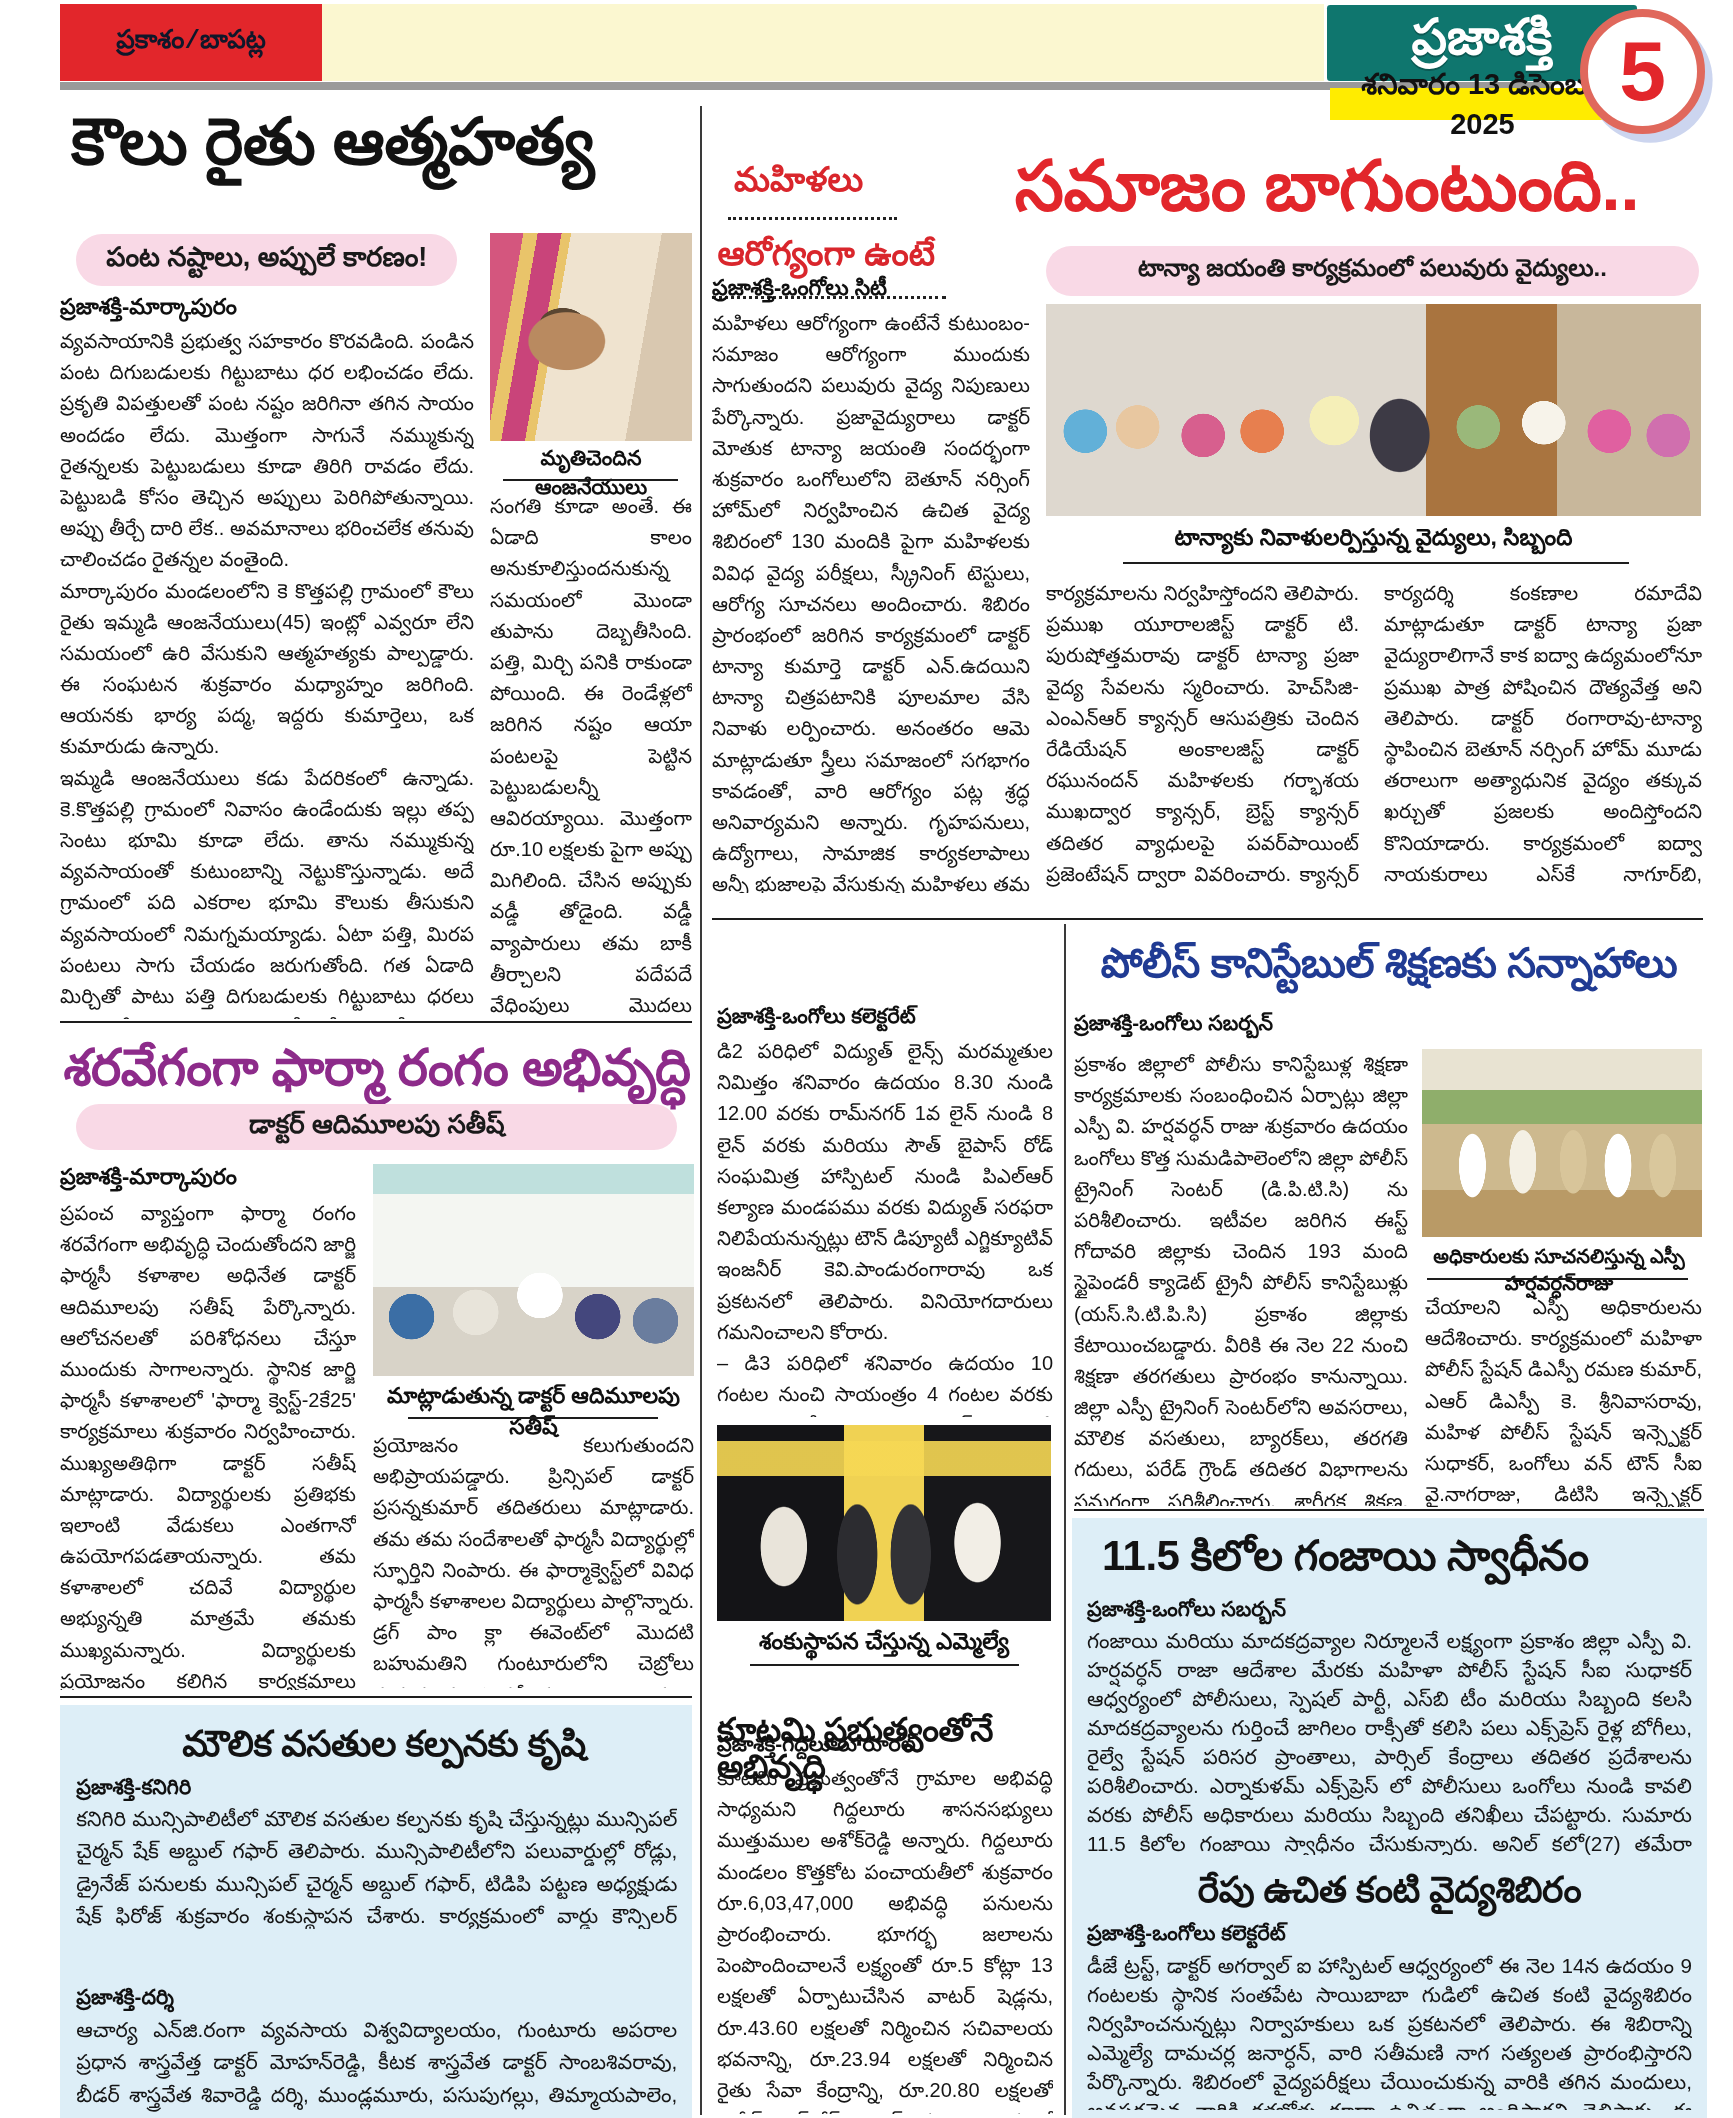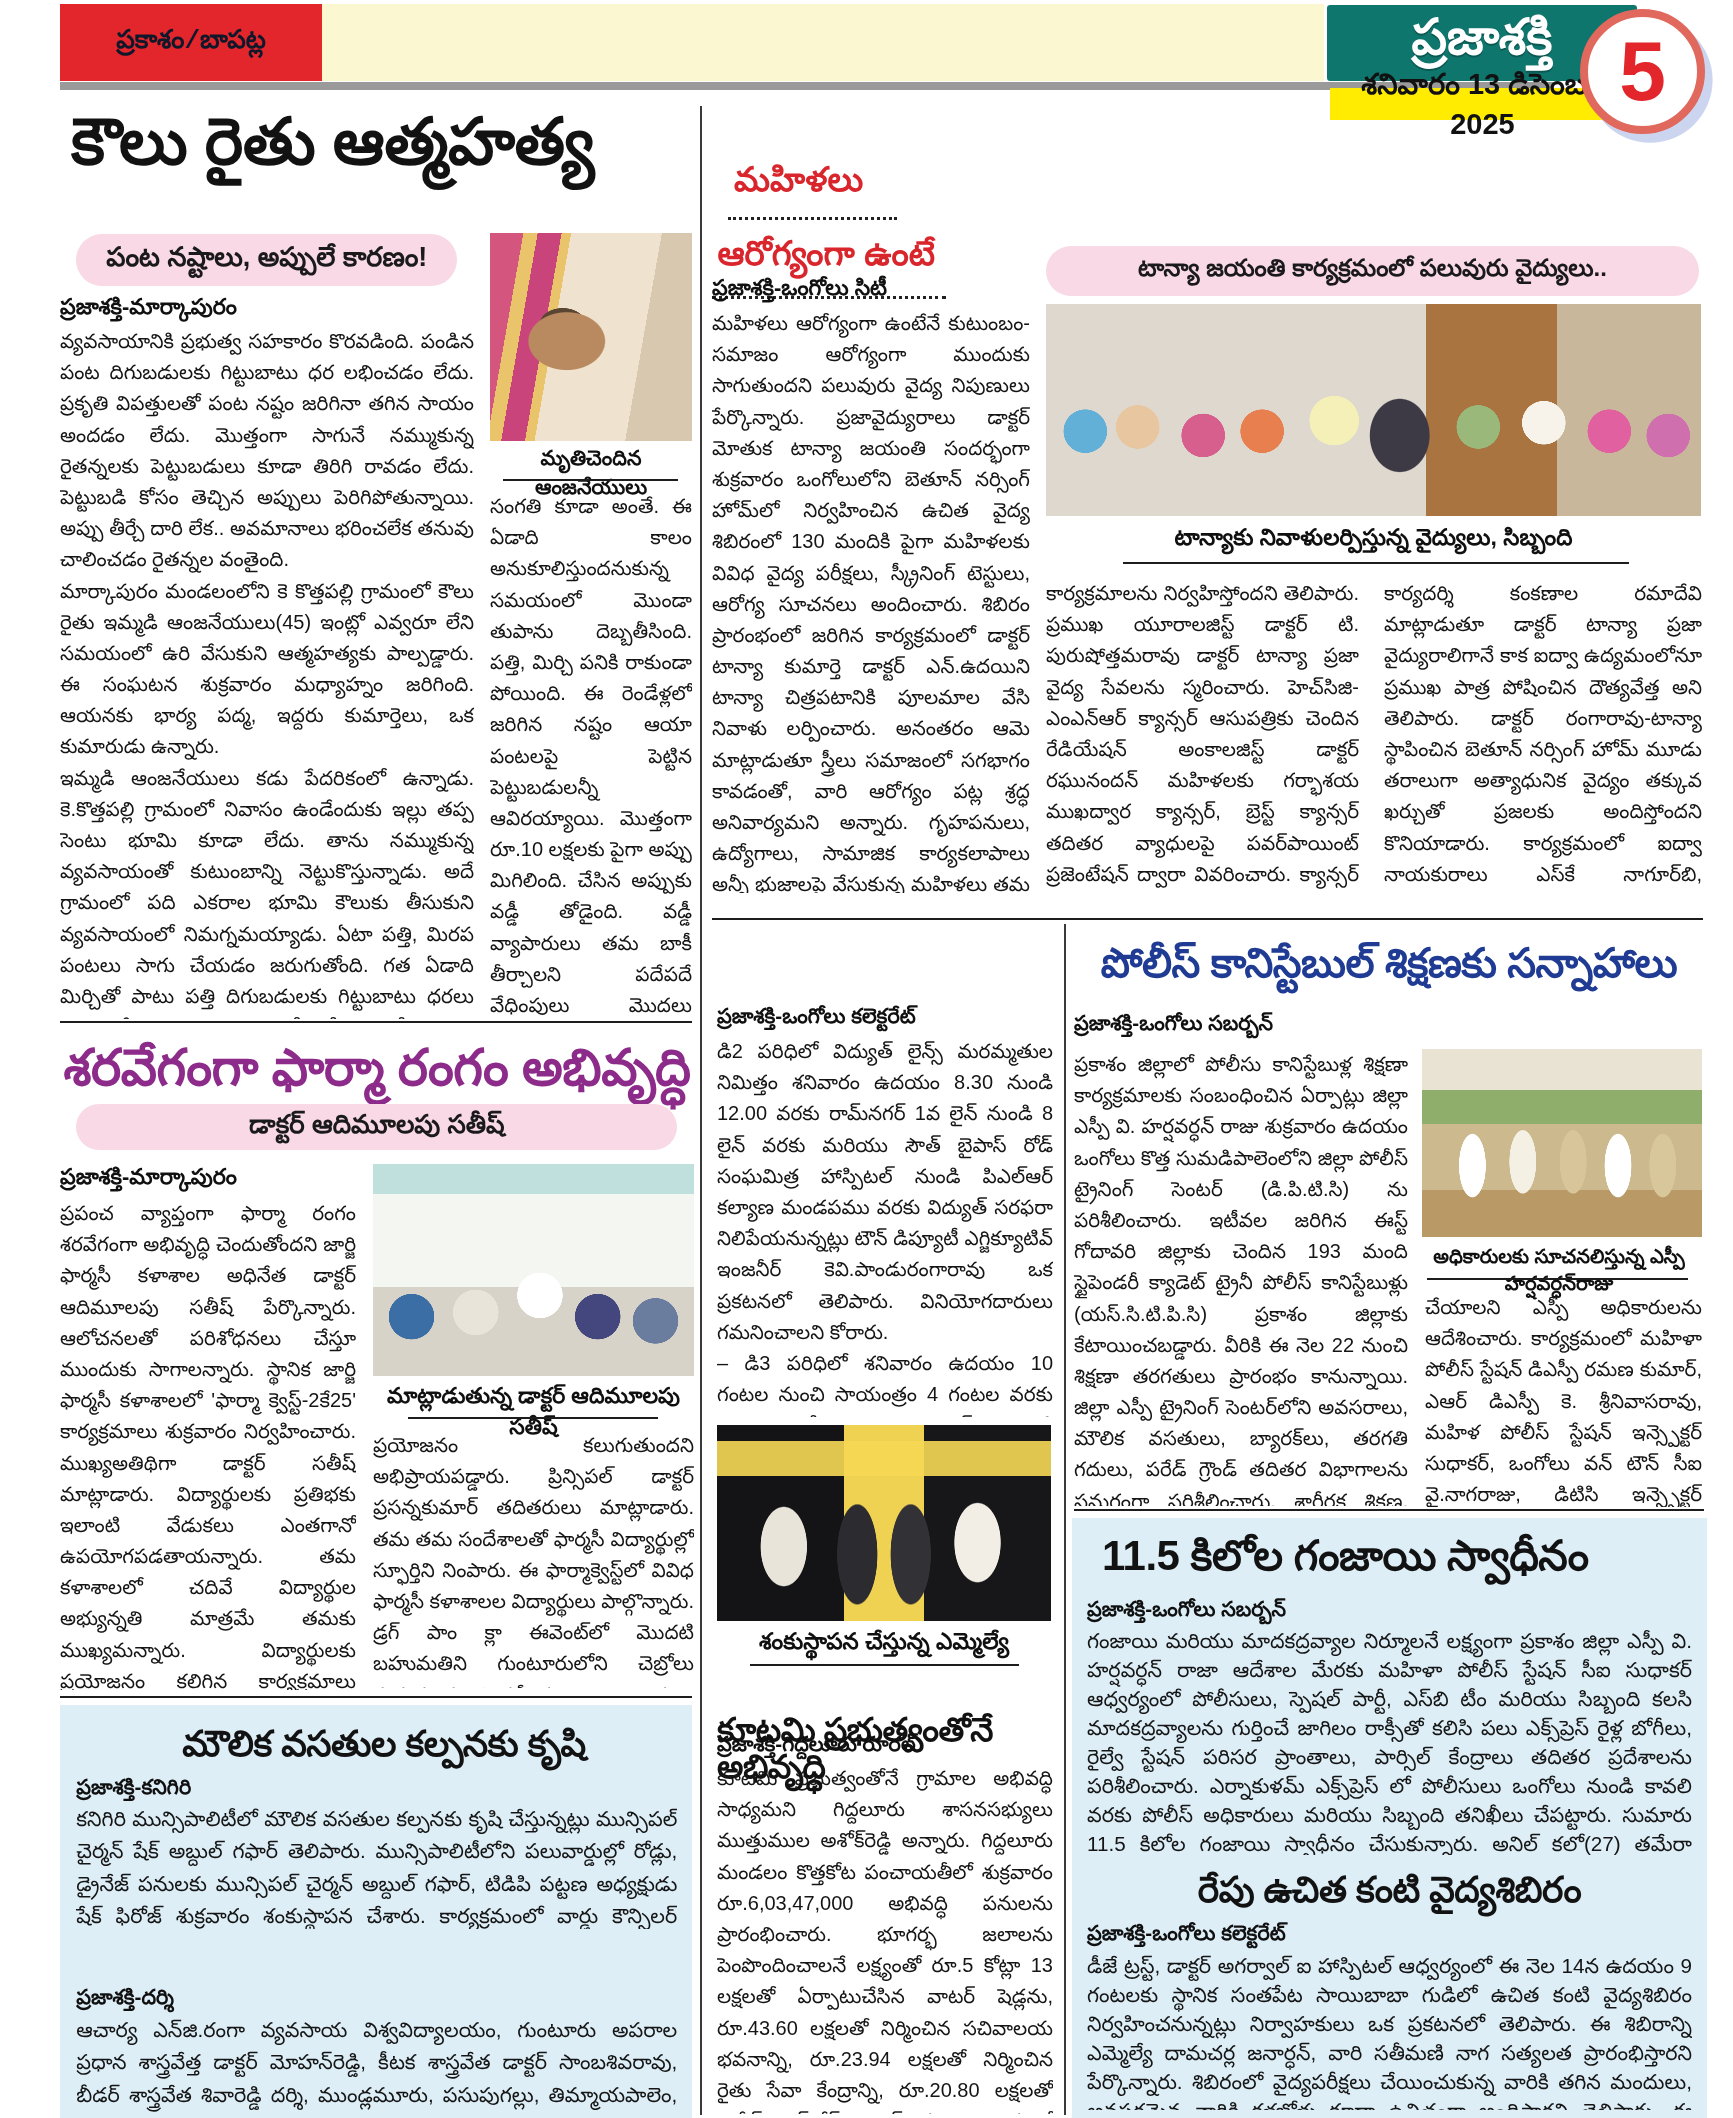--- a/index.html
+++ b/index.html
@@ -119,20 +119,21 @@
     <div class="body-text" style="position:absolute;left:16.3px;top:98px;width:601px;height:126px;font-size:20.7px;">కనిగిరి మున్సిపాలిటీలో మౌలిక వసతుల కల్పనకు కృషి చేస్తున్నట్లు మున్సిపల్ చైర్మన్ షేక్ అబ్దుల్ గఫార్ తెలిపారు. మున్సిపాలిటీలోని పలువార్డుల్లో రోడ్లు, డ్రైనేజ్ పనులకు మున్సిపల్ చైర్మన్ అబ్దుల్ గఫార్, టిడిపి పట్టణ అధ్యక్షుడు షేక్ ఫిరోజ్ శుక్రవారం శంకుస్థాపన చేశారు. కార్యక్రమంలో వార్డు కౌన్సిలర్ తమ్మునేని సుజాత, మున్సిపల్ ఎఇ మాధవరావు, నాయకులు అచ్చాల రవి, పిల్లి కిరణ్ కుమార్ రెడ్డి, ఉండేలా శ్రీనివాసరెడ్డి పాల్గొన్నారు.</div>
     <div class="byline" style="position:absolute;left:16.3px;top:280px;font-size:20.7px;">ప్రజాశక్తి-దర్శి</div>
     <div class="body-text" style="position:absolute;left:16.3px;top:309px;width:601px;height:98px;font-size:20.7px;">ఆచార్య ఎన్‌జి.రంగా వ్యవసాయ విశ్వవిద్యాలయం, గుంటూరు అపరాల ప్రధాన శాస్త్రవేత్త డాక్టర్ మోహన్‌రెడ్డి, కీటక శాస్త్రవేత డాక్టర్ సాంబశివరావు, బీడర్ శాస్త్రవేత శివారెడ్డి దర్శి, ముండ్లమూరు, పసుపుగల్లు, తిమ్మాయపాలెం, చలివేంద్రం, బోధనంపాడు, అబ్బాయిపాలెం గ్రామాలలో గురువారం పర్యటించారు. కార్యక్రమంలో స్థానిక కెవికె సమన్వయ కర్త డాక్టర్ జి. రమేష్, అపరాల ప్రధాన శాస్త్రవేత్త డాక్టర్ మోహన్‌రెడ్డి పాల్గొన్నారు.</div>
   </div>
 
   <div class="abs" style="left:712px;top:106px;width:991px;height:810px;">
     <div class="kicker" style="position:absolute;left:22px;top:54px;font-size:34px;">మహిళలు</div>
     <div class="dotline" style="position:absolute;left:16.3px;top:111px;width:169px;"></div>
     <div class="kicker" style="position:absolute;left:5.4px;top:128px;font-size:34px;">ఆరోగ్యంగా ఉంటే</div>
     <div class="dotline" style="position:absolute;left:0px;top:190px;width:234px;"></div>
+    <div class="headline red-head" style="position:absolute;left:239px;top:41px;width:752px;font-size:70px;color:#e2262b;text-align:center;">సమాజం బాగుంటుంది..</div>
     <div class="byline" style="position:absolute;left:0px;top:169px;">ప్రజాశక్తి-ఒంగోలు సిటీ</div>
     <div class="pill" style="position:absolute;left:334px;top:140px;width:653px;height:50px;font-size:24px;">
       <span>టాన్యా జయంతి కార్యక్రమంలో పలువురు వైద్యులు..</span>
     </div>
 
     <div class="photo" style="position:absolute;left:334px;top:198px;width:655px;height:212px;
                 background:
                   radial-gradient(circle 22px at 6% 60%, #62b0d8 0 98%, rgba(0,0,0,0) 100%),
                   radial-gradient(circle 22px at 14% 58%, #e8c7a0 0 98%, rgba(0,0,0,0) 100%),
                   radial-gradient(circle 22px at 24% 62%, #d75f8e 0 98%, rgba(0,0,0,0) 100%),

